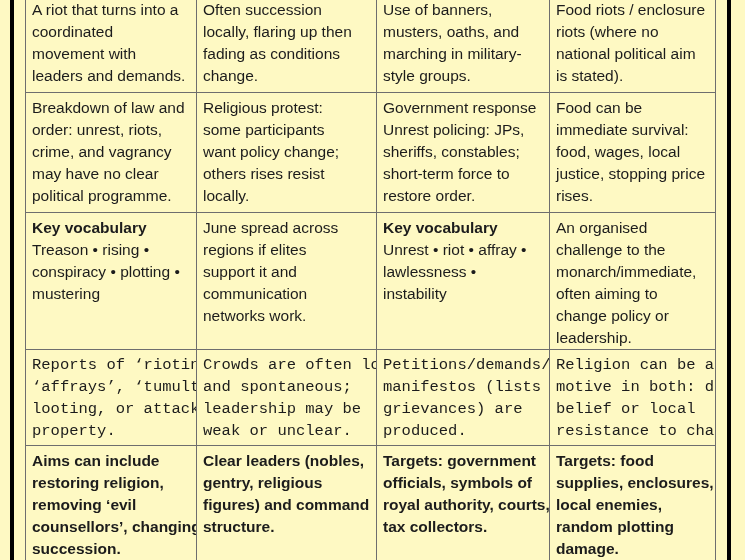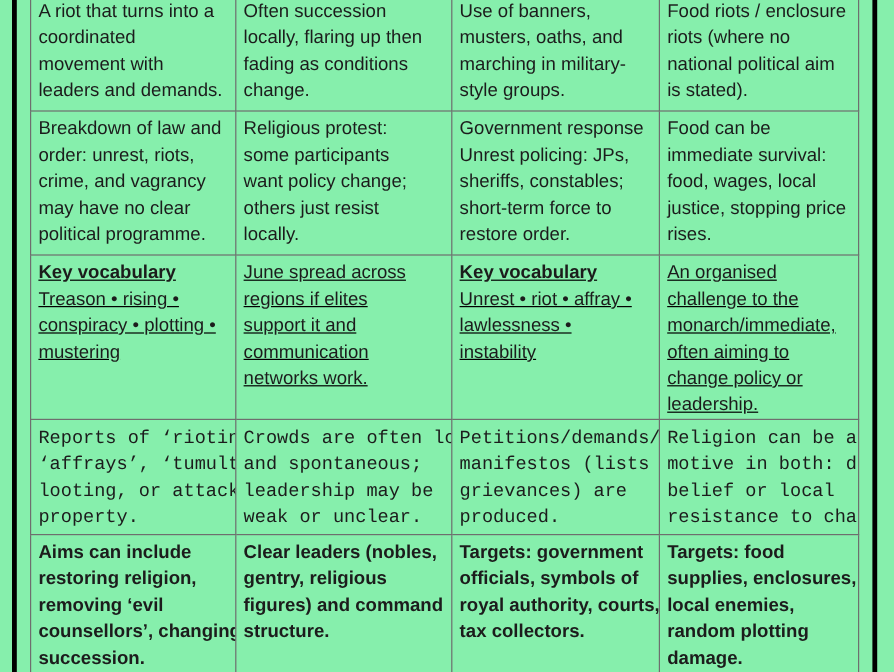--- a/index.html
+++ b/index.html
@@ -8,21 +8,21 @@
     width: 745px;
     height: 560px;
     overflow: hidden;
     background: #ffffff;
     font-family: "Liberation Sans", sans-serif;
   }
   .page {
     position: relative;
     width: 745px;
     height: 560px;
-    background: #86efac;
+    background: #fef9c3;
   }
   .edge-bar {
     position: absolute;
     top: 0;
     bottom: 0;
     width: 4px;
     background: #000000;
   }
   .edge-bar.left  { left: 10px; }
   .edge-bar.right { left: 727px; }
@@ -45,21 +45,21 @@
   }
   .cell-heading {
     font-weight: bold;
     white-space: pre;
   }
   .cell-text {
     white-space: pre;
   }
   tr.r1 { height: 98px; }
   tr.r2 { height: 120px; }
-  tr.r3 { height: 136px; text-decoration: underline; }
+  tr.r3 { height: 136px; }
   tr.r4 { height: 96px; font-family: Liberation Mono, monospace; }
   tr.r5 { height: 112px; font-weight: bold; }
 </style>
 </head>
 <body>
 
 <div class="page">
   <div class="edge-bar left"></div>
   <div class="edge-bar right"></div>
 
@@ -102,21 +102,21 @@
             <div class="cell-text">Breakdown of law and
 order: unrest, riots,
 crime, and vagrancy
 may have no clear
 political programme.</div>
           </td>
         <td>
             <div class="cell-text">Religious protest:
 some participants
 want policy change;
-others just resist
+others rises resist
 locally.</div>
           </td>
         <td>
             <div class="cell-text">Government response
 Unrest policing: JPs,
 sheriffs, constables;
 short-term force to
 restore order.</div>
           </td>
         <td>

